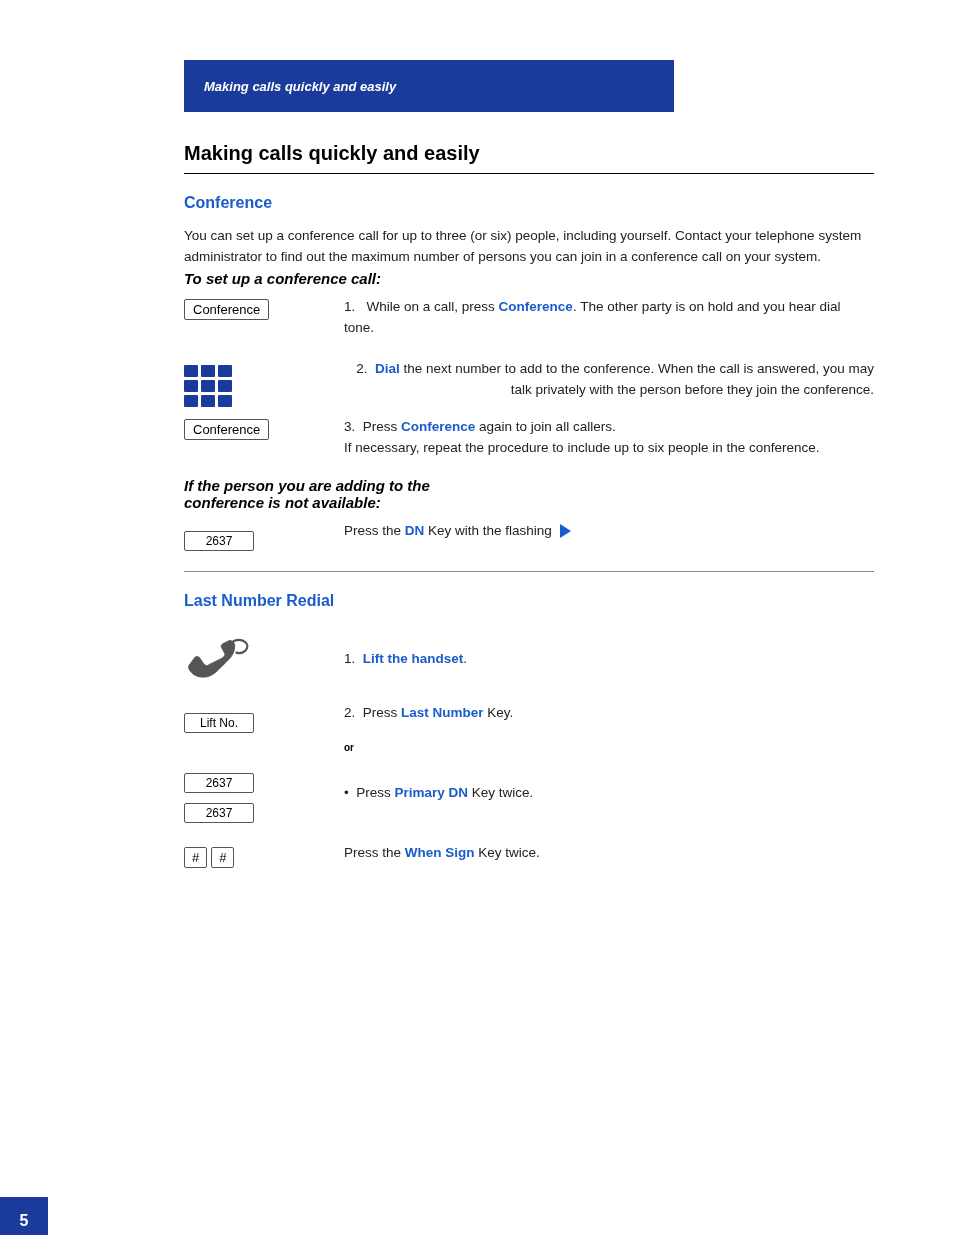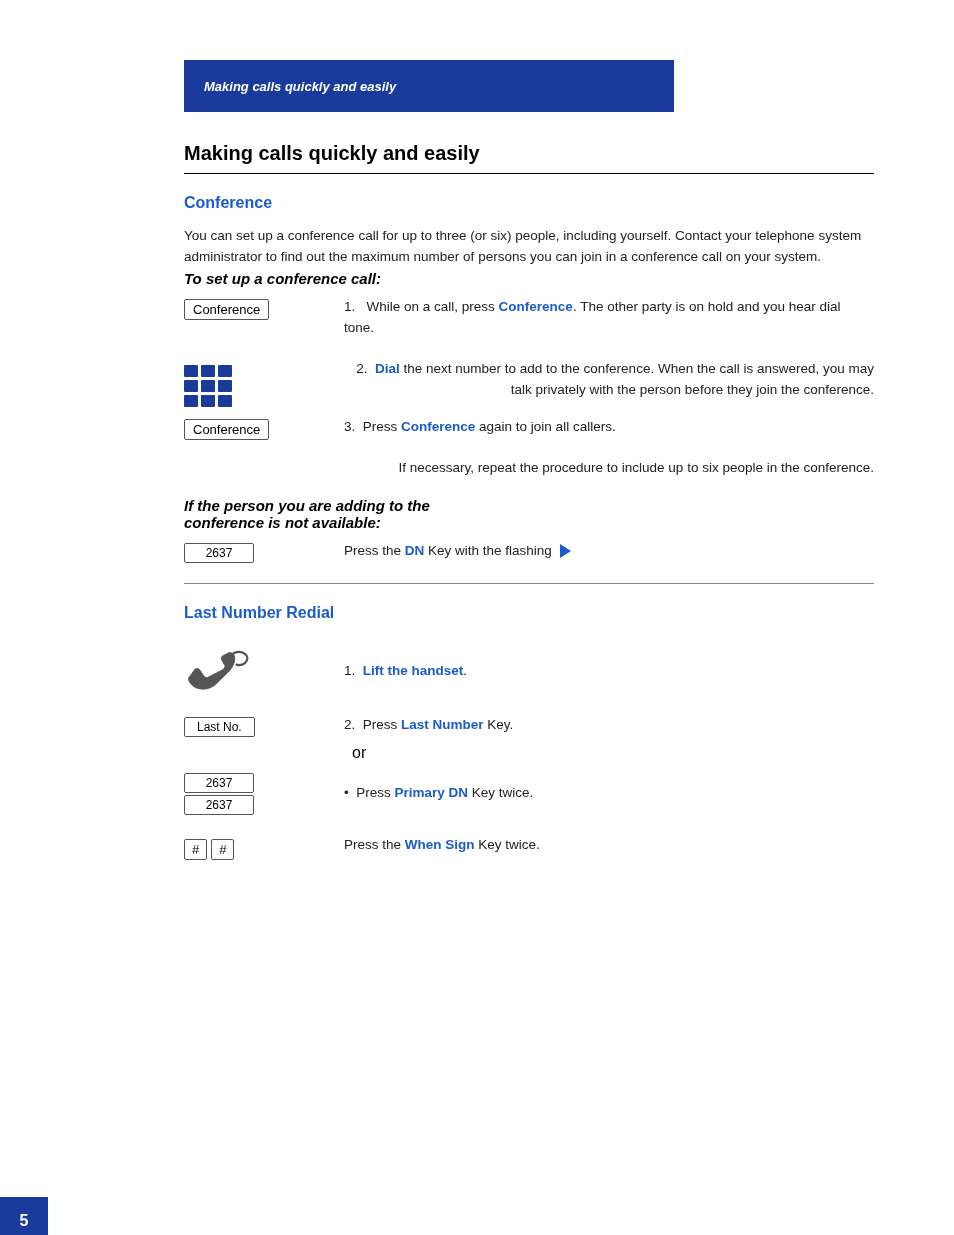--- a/index.html
+++ b/index.html
@@ -119,20 +119,21 @@
       display: inline-block;
       border: 1px solid #555;
       padding: 2px 12px;
       font-size: 12px;
       font-family: Arial, Helvetica, sans-serif;
       background: #fff;
       color: #000;
       border-radius: 2px;
       min-width: 70px;
       text-align: center;
+      margin-top: 8px;
     }
 
     
     .blue {
       color: #1a5ccc;
       font-weight: bold;
     }
 
     
     .numpad-icon {
@@ -171,24 +172,24 @@
       display: inline-block;
       border: 1px solid #555;
       padding: 2px 7px;
       font-size: 13px;
       background: #fff;
       border-radius: 2px;
     }
 
     
     .or-label {
-      font-size: 16px;
-      font-weight: normal;
-      color: #000;
-      margin: 8px 0 8px 8px;
+      font-size: 10px;
+      font-weight: bold;
+      color: #000;
+      margin: 8px 0 8px 0;
     }
 
     
     .page-number-tab {
       position: absolute;
       bottom: 50px;
       left: 0;
       background: #1a3a9c;
       color: #fff;
       font-size: 16px;
@@ -260,21 +261,21 @@
         <span>2.&nbsp;&nbsp;</span><span class="blue">Dial</span><span> the next number to add to the conference. When the call is answered, you may talk privately with the person before they join the conference.</span>
       </div>
     </div>
 
     <div class="instruction-area" style="margin-top:10px;">
       <div class="icon-col">
         <span class="key-btn">Conference</span>
       </div>
       <div class="text-col">
         <span>3.&nbsp;&nbsp;</span><span>Press </span><span class="blue">Conference</span><span> again to join all callers.</span>
-        <div style="margin-top:20px;text-align:right;">If necessary, repeat the procedure to include up to six people in the conference.</div>
+        <div style="margin-top:0;">If necessary, repeat the procedure to include up to six people in the conference.</div>
       </div>
     </div>
 
     <div style="margin-top: 18px;">
       <div class="bold-label">If the person you are adding to the<br>conference is not available:</div>
     </div>
 
     <div class="instruction-area" style="margin-top:10px;">
       <div class="icon-col">
         <span class="key-btn-wide">2637</span>
@@ -300,21 +301,21 @@
           <path d="M52 6 Q62 -2 70 4 Q75 8 70 14 Q65 18 60 16" stroke="#555" stroke-width="2.5" fill="none" stroke-linecap="round"></path>
         </svg>
       </div>
       <div class="text-col">
         <span>1.&nbsp;&nbsp;</span><span class="blue">Lift the handset</span><span>.</span>
       </div>
     </div>
 
     <div class="instruction-area" style="margin-bottom:4px;">
       <div class="icon-col">
-        <span class="key-btn-wide">Last No.</span>
+        <span class="key-btn-wide">Lift No.</span>
       </div>
       <div class="text-col">
         <span>2.&nbsp;&nbsp;</span><span>Press </span><span class="blue">Last Number</span><span> Key.</span>
       </div>
     </div>
 
     <div class="instruction-area" style="margin-bottom:6px;">
       <div class="icon-col"></div>
       <div class="text-col">
         <span class="or-label">or</span>

